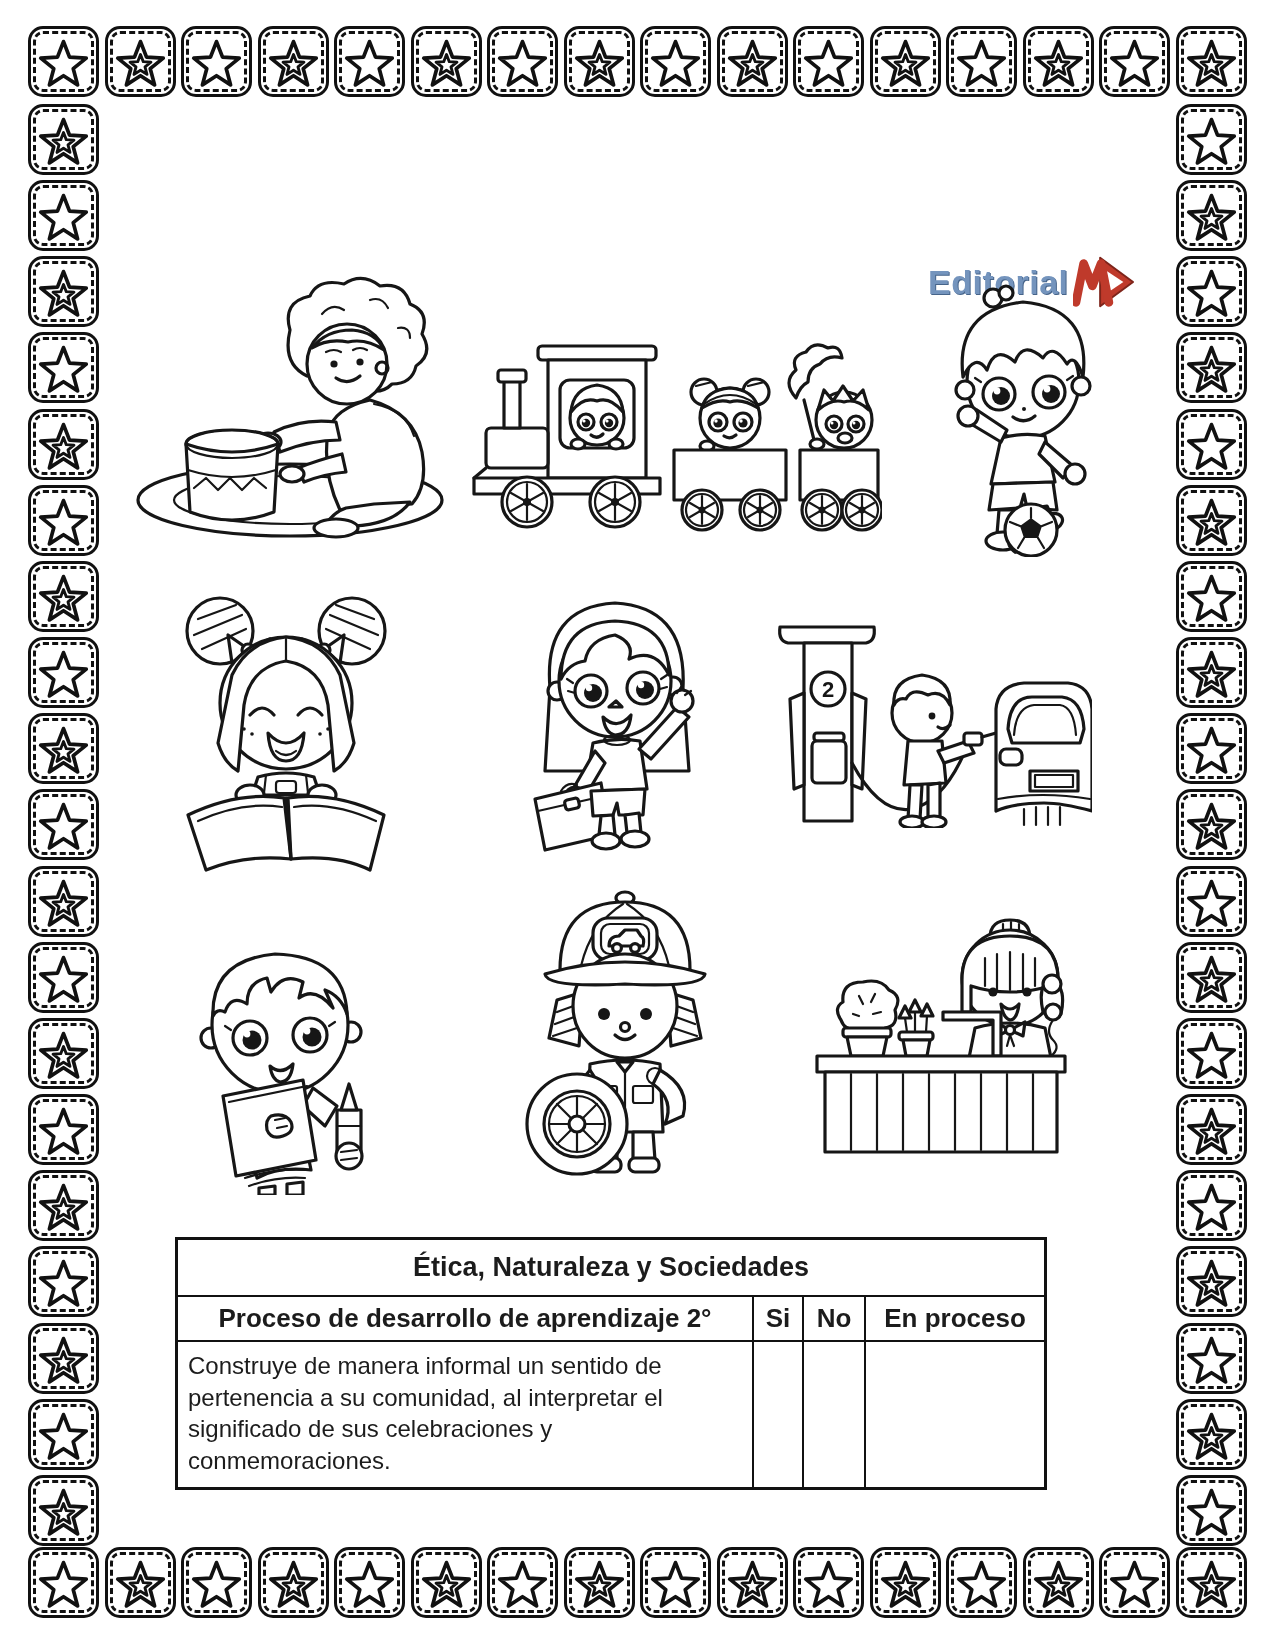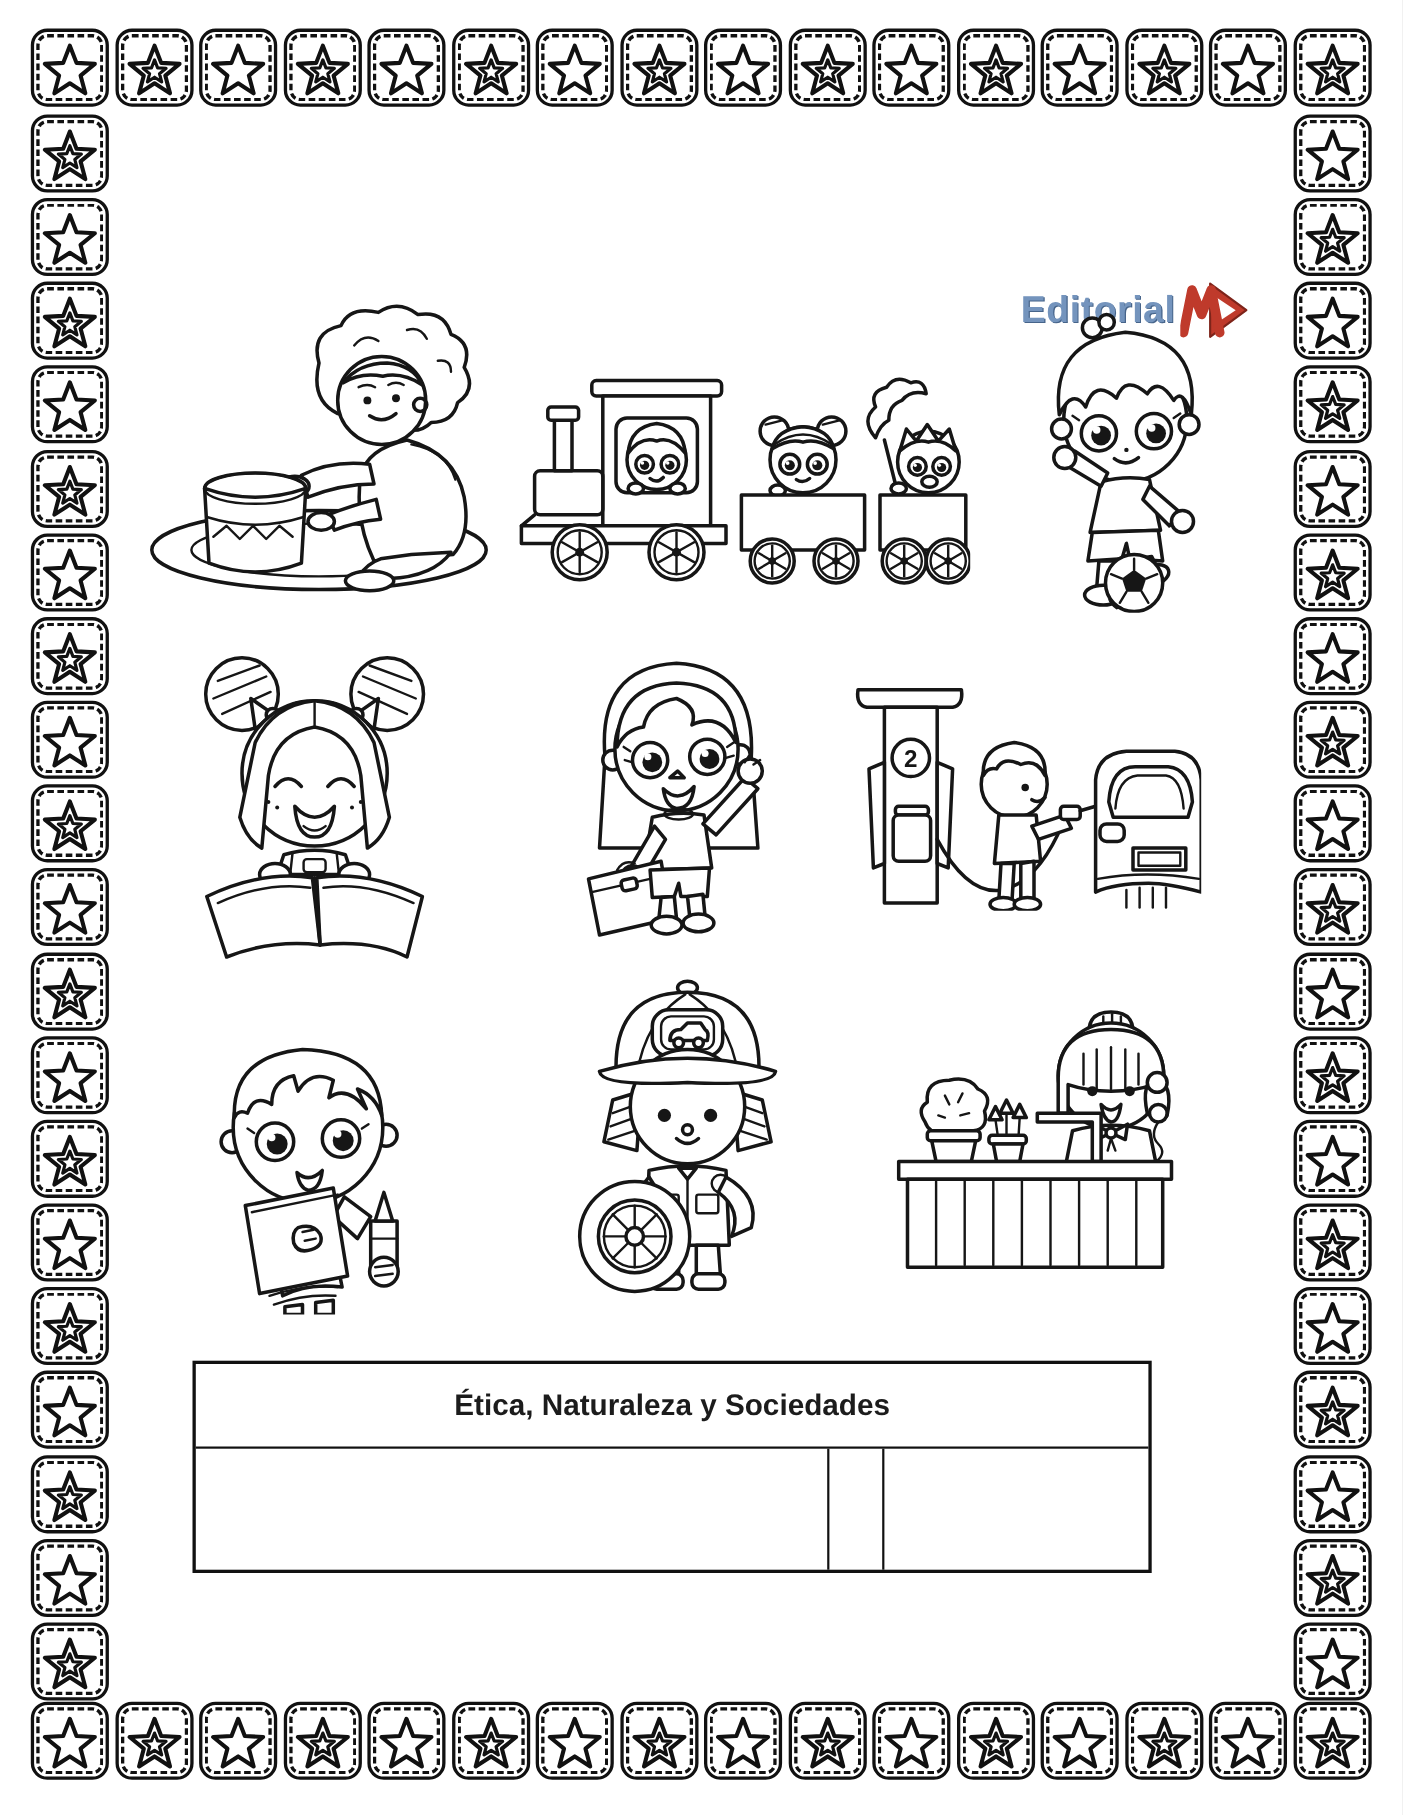--- a/index.html
+++ b/index.html
@@ -29,21 +29,21 @@
        {fill:none;stroke:#161616;stroke-width:3.2;stroke-linecap:round;stroke-linejoin:round;}
   .draw .w{fill:#fff;}
   .draw .k{fill:#161616;stroke:none;}
   .draw .hl{fill:#fff;stroke:none;}
   .draw .thin{stroke-width:2.2;}
   .draw text{stroke:none;fill:#161616;font-family:"Liberation Sans",sans-serif;font-weight:bold;}
   
   .assess{position:absolute;left:175px;top:1237px;width:872px;box-sizing:border-box;
           border:3px solid #111;background:#fff;}
   .assess .title{border-bottom:2.5px solid #111;text-align:center;font-weight:bold;
-                 font-size:27px;padding:22px 4px;}
+                 font-size:27px;padding:12px 4px;}
   .assess .hdr,.assess .row{display:grid;grid-template-columns:576px 50px 62px auto;}
   .assess .hdr > div{font-weight:bold;font-size:26px;text-align:center;padding:6px 2px;
                      border-right:2.5px solid #111;}
   .assess .hdr > div:last-child{border-right:none;}
   .assess .hdr{border-bottom:2.5px solid #111;}
   .assess .row > div{border-right:2.5px solid #111;min-height:110px;}
   .assess .row > div:last-child{border-right:none;}
   .assess .row .crit{font-size:24px;line-height:1.32;padding:8px 12px 10px 10px;}
 </style>
 </head>
@@ -870,20 +870,27 @@
         <line class="thin" x1="124" y1="174" x2="124" y2="250"></line>
       <line class="thin" x1="150" y1="174" x2="150" y2="250"></line>
         <line class="thin" x1="176" y1="174" x2="176" y2="250"></line>
       <line class="thin" x1="202" y1="174" x2="202" y2="250"></line>
         <line class="thin" x1="228" y1="174" x2="228" y2="250"></line>
     </svg>
   </div>
 
   <div class="assess">
     <div class="title">Ética, Naturaleza y Sociedades</div>
+    <div class="hdr">
+      <div>Proceso de desarrollo de aprendizaje 2°</div>
+      <div>Si</div>
+      <div>No</div>
+      <div>En proceso</div>
+    </div>
     <div class="row">
+      <div class="crit">Construye de manera informal un sentido de pertenencia a su comunidad, al interpretar el significado de sus celebraciones y conmemoraciones.</div>
       <div></div>
       <div></div>
       <div></div>
     </div>
   </div>
 
 </div>
 
 </body></html>

